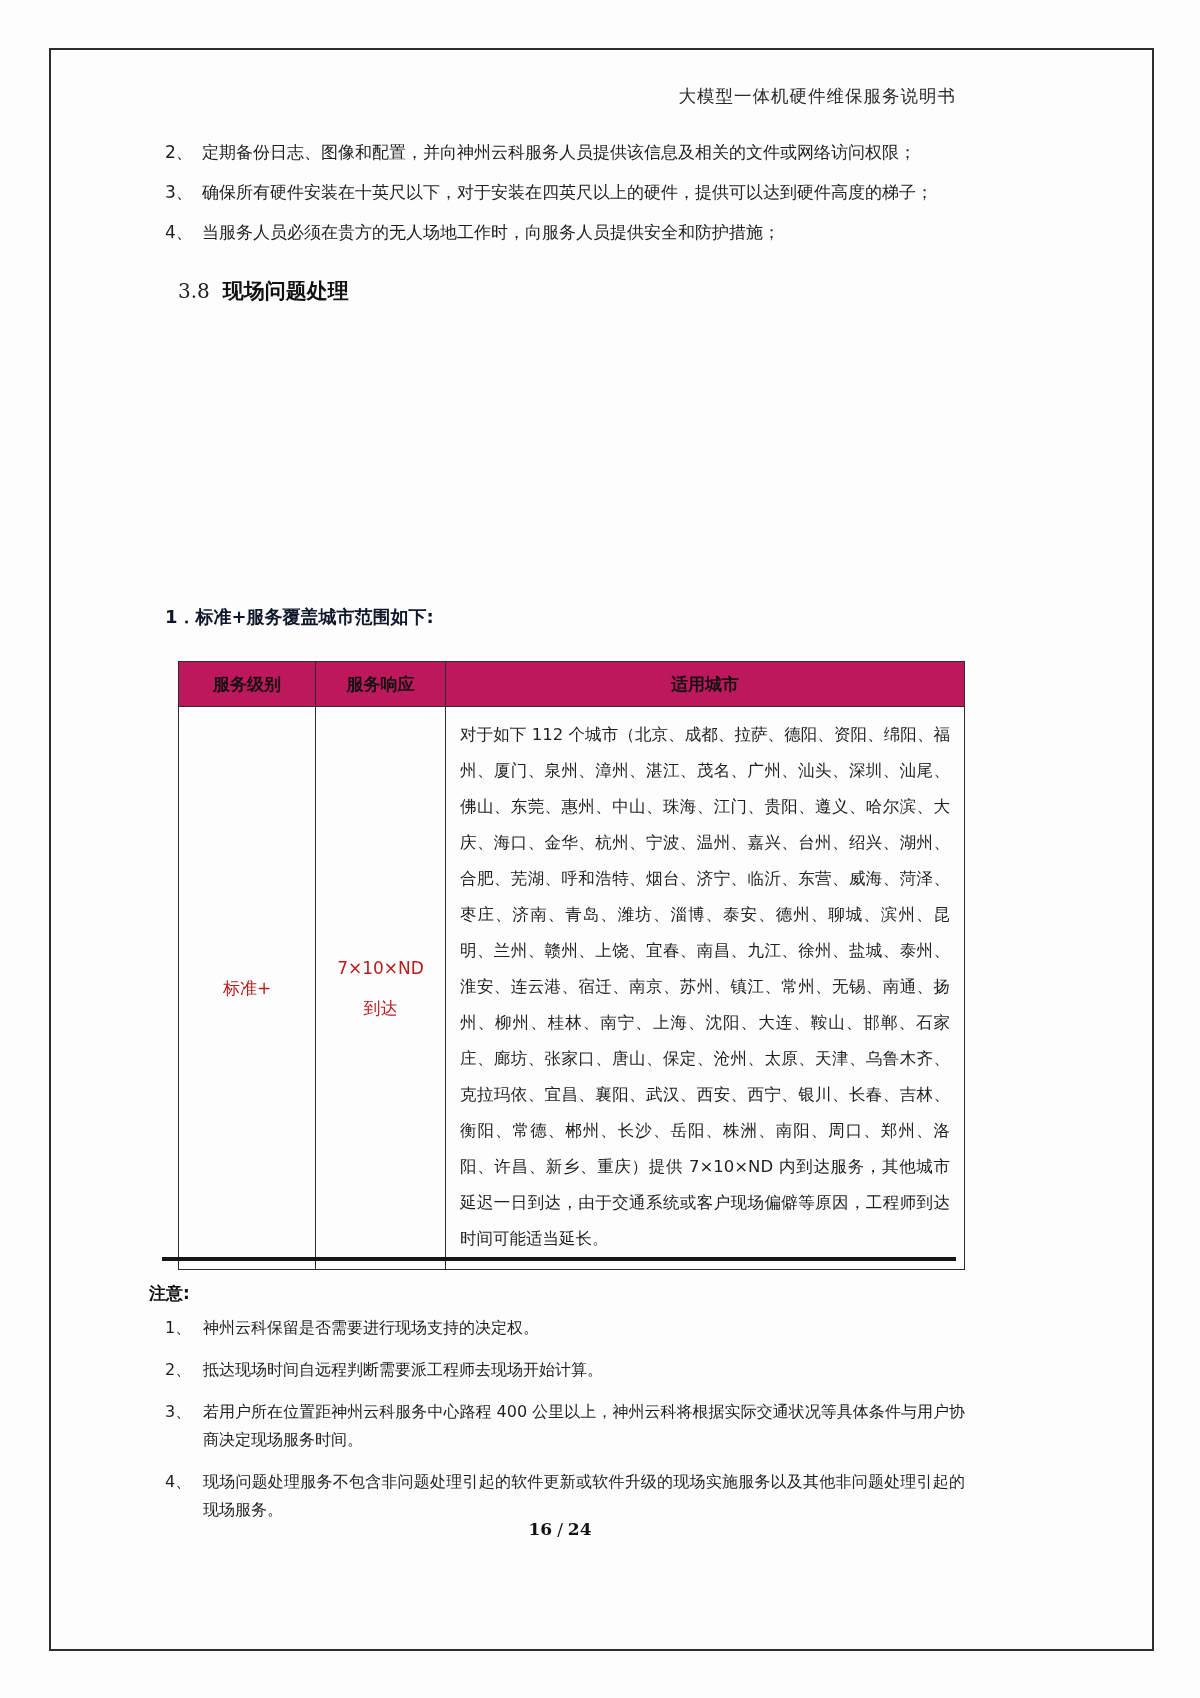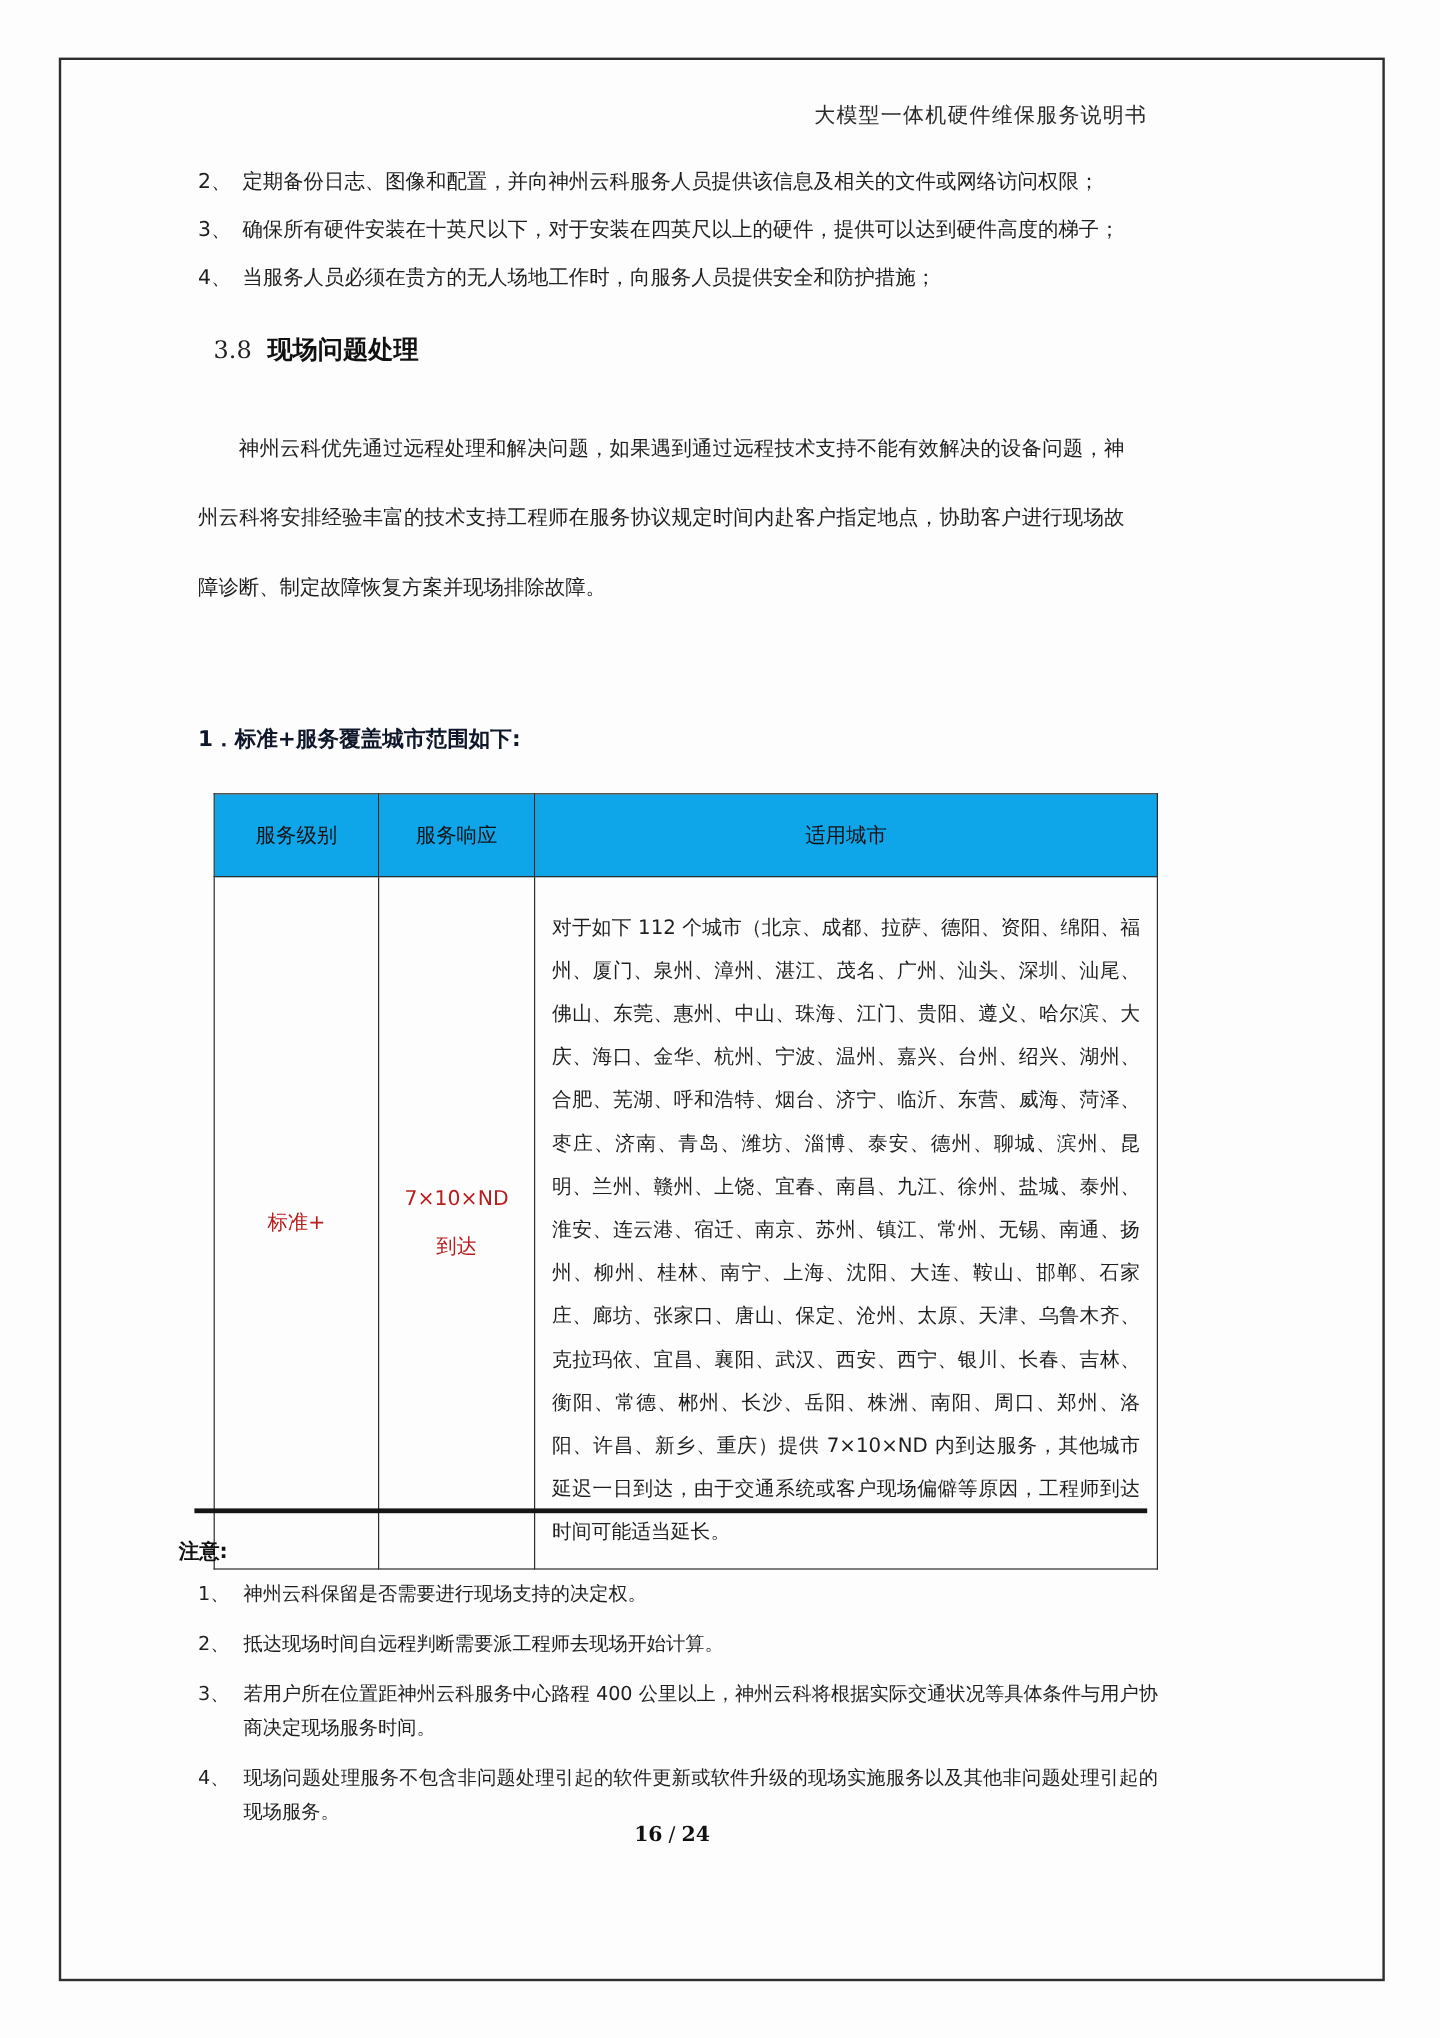--- a/index.html
+++ b/index.html
@@ -46,31 +46,31 @@
     position:absolute;left:178px;top:661px;width:786px;
     border-collapse:collapse;table-layout:fixed;
   }
   .service-table col.c1{width:137px;}
   .service-table col.c2{width:130px;}
   .service-table col.c3{width:519px;}
   .service-table th,.service-table td{
     border:1.8px solid #2b2b2b;
   }
   .service-table th{
-    background:#0ea5e9;height:44px;
-    font-size:17px;font-weight:normal;text-align:center;color:#111;
-    padding:12px;
+    background:#be185d;height:44px;
+    font-size:17px;font-weight:bold;text-align:center;color:#111;
+    padding:0;
   }
   .service-table td{vertical-align:middle;}
   .cell-center{
     text-align:center;font-size:17px;line-height:40px;color:#b91c1c;
   }
   .cell-cities{
     vertical-align:top;
-    padding:24px 14px 12px 14px;
+    padding:10px 14px 12px 14px;
     font-size:16.5px;line-height:36px;
     text-align:justify;color:#1f1f1f;
   }
   .divider-rule{
     position:absolute;left:162px;top:1257px;width:794px;height:4px;
     background:#161616;
   }
   .notes-label{
     position:absolute;left:149px;top:1280px;
     font-size:17px;font-weight:bold;line-height:26px;color:#111;
@@ -109,21 +109,20 @@
     <span class="txt">当服务人员必须在贵方的无人场地工作时，向服务人员提供安全和防护措施；</span>
   </div>
 </div>
 
 <div class="section-heading">
   <span class="section-number">3.8</span>
   <span class="section-title">现场问题处理</span>
 </div>
 
 <div class="body-paragraphs">
-  <p>神州云科优先通过远程处理和解决问题，如果遇到通过远程技术支持不能有效解决的设备问题，神州云科将安排经验丰富的技术支持工程师在服务协议规定时间内赴客户指定地点，协助客户进行现场故障诊断、制定故障恢复方案并现场排除故障。</p>
 </div>
 
 <div class="table-caption">1．标准+服务覆盖城市范围如下:</div>
 
 <table class="service-table">
   <colgroup>
       <col class="c1">
       <col class="c2">
       <col class="c3">
     </colgroup>

